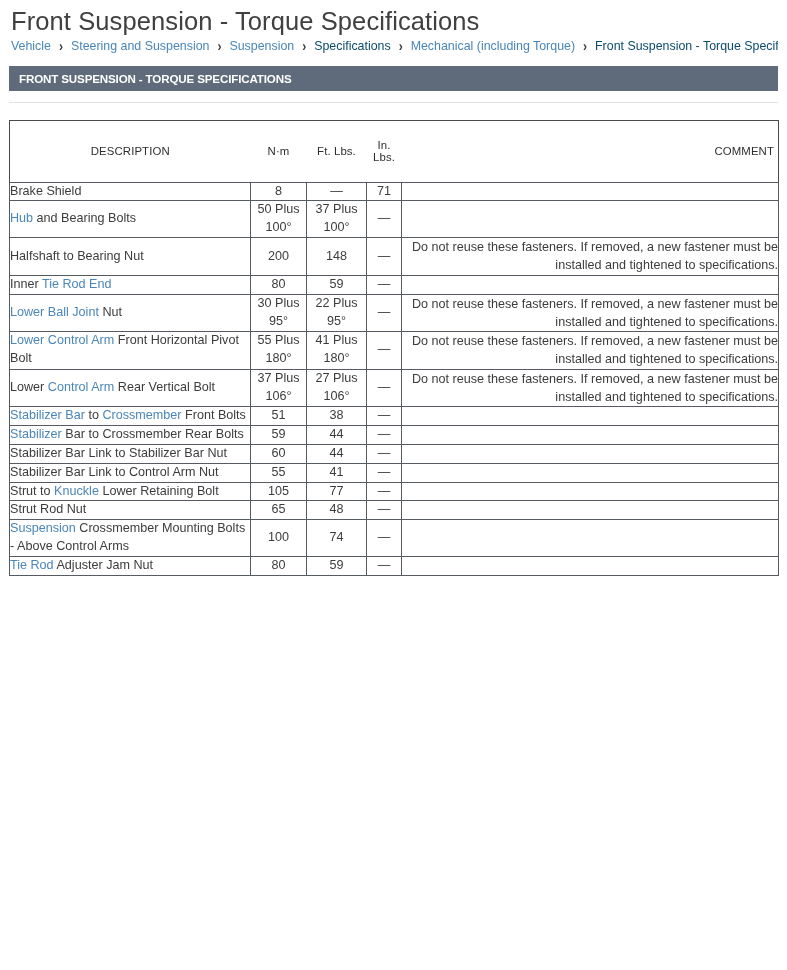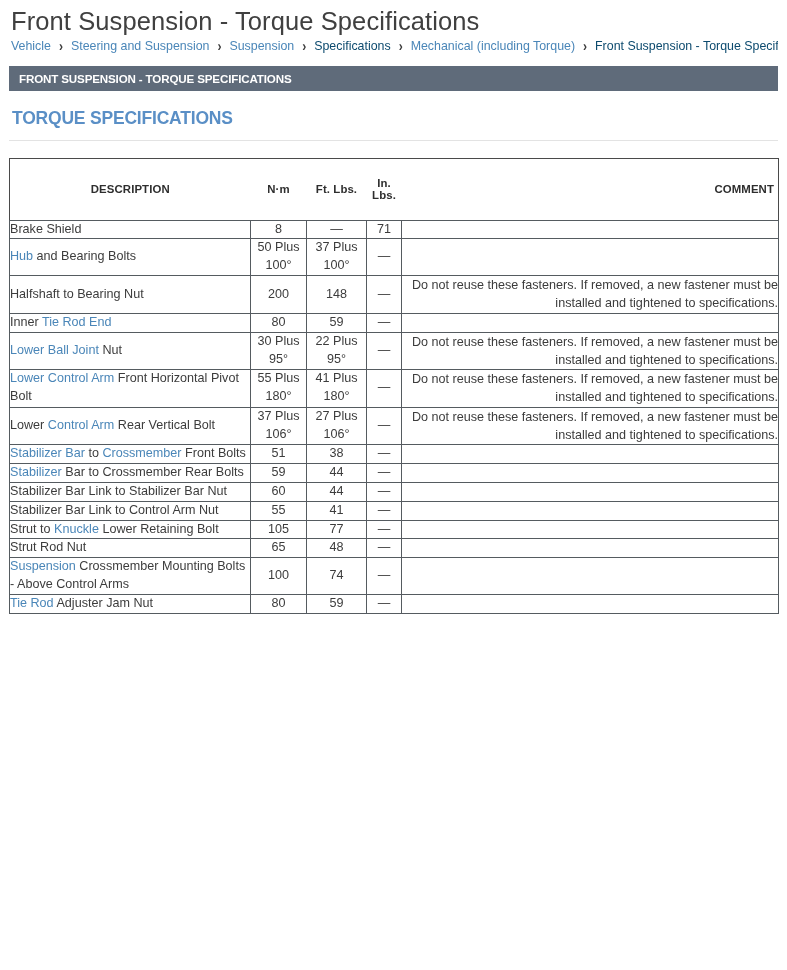--- a/index.html
+++ b/index.html
@@ -110,21 +110,21 @@
   .spec-table th,
   .spec-table td {
     border: 1px solid #555b60;
     padding: 0;
     vertical-align: middle;
     font-size: 12.6px;
     color: #3c3c3c;
   }
   .spec-table thead th {
     height: 61px;
-    font-weight: bold;
+    font-weight: normal;
     font-size: 11.4px;
     letter-spacing: 0.1px;
     color: #2e2e2e;
     border-top: none;
     border-left: none;
     border-right: none;
     border-bottom: 1px solid #555b60;
     text-align: center;
     padding: 0 4px;
   }
@@ -175,21 +175,20 @@
       <span class="crumb-sep">›</span>
       <a class="crumb" href="#">Mechanical (including Torque)</a>
       <span class="crumb-sep">›</span>
       <span class="crumb current">Front Suspension - Torque Specifications</span>
     </nav>
 
   <div class="section-band">
     <span class="section-band-text">FRONT SUSPENSION - TORQUE SPECIFICATIONS</span>
   </div>
 
-  <h2 class="sub-heading">TORQUE SPECIFICATIONS</h2>
 
   <div class="rule"></div>
 
   <table class="spec-table">
     <colgroup>
       <col class="c-desc">
         <col class="c-nm">
         <col class="c-ftlbs">
         <col class="c-inlbs">
         <col class="c-comm">

